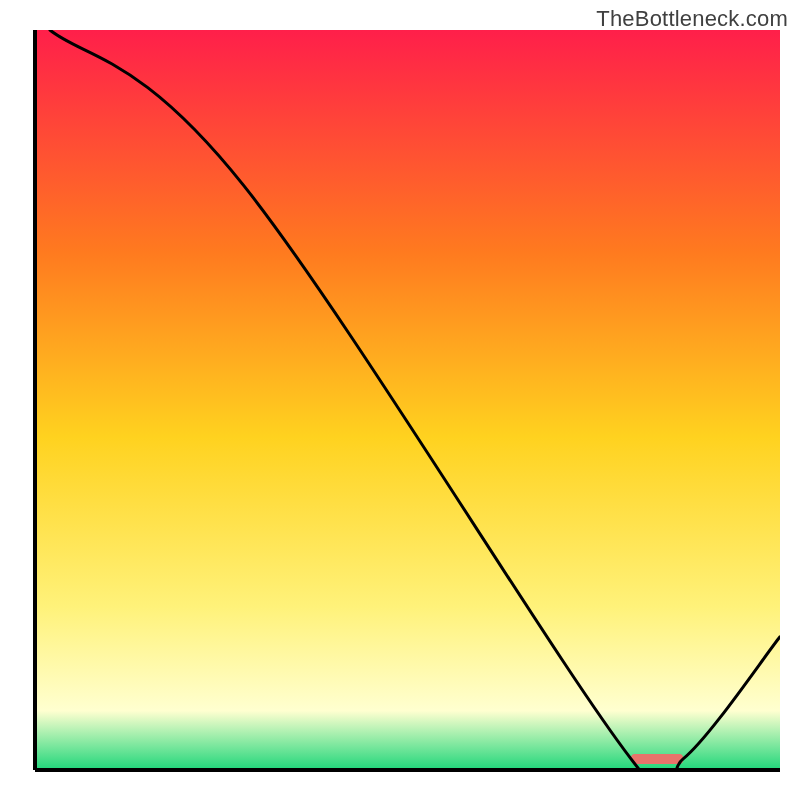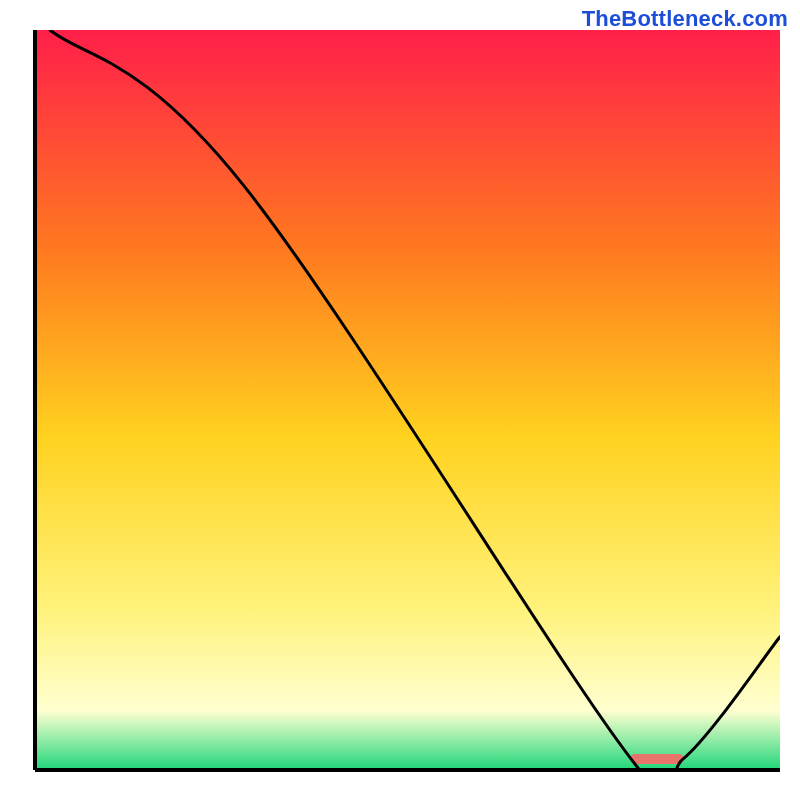--- a/index.html
+++ b/index.html
@@ -14,22 +14,22 @@
   .stage {
     position: relative;
     width: 800px;
     height: 800px;
   }
   .watermark {
     position: absolute;
     top: 6px;
     right: 12px;
     font-size: 22px;
-    font-weight: 700;
-    color: #1d4ed8;
+    font-weight: 400;
+    color: #404040;
     letter-spacing: 0.2px;
   }
   svg.plot {
     position: absolute;
     left: 0;
     top: 0;
     width: 800px;
     height: 800px;
   }
 </style>

